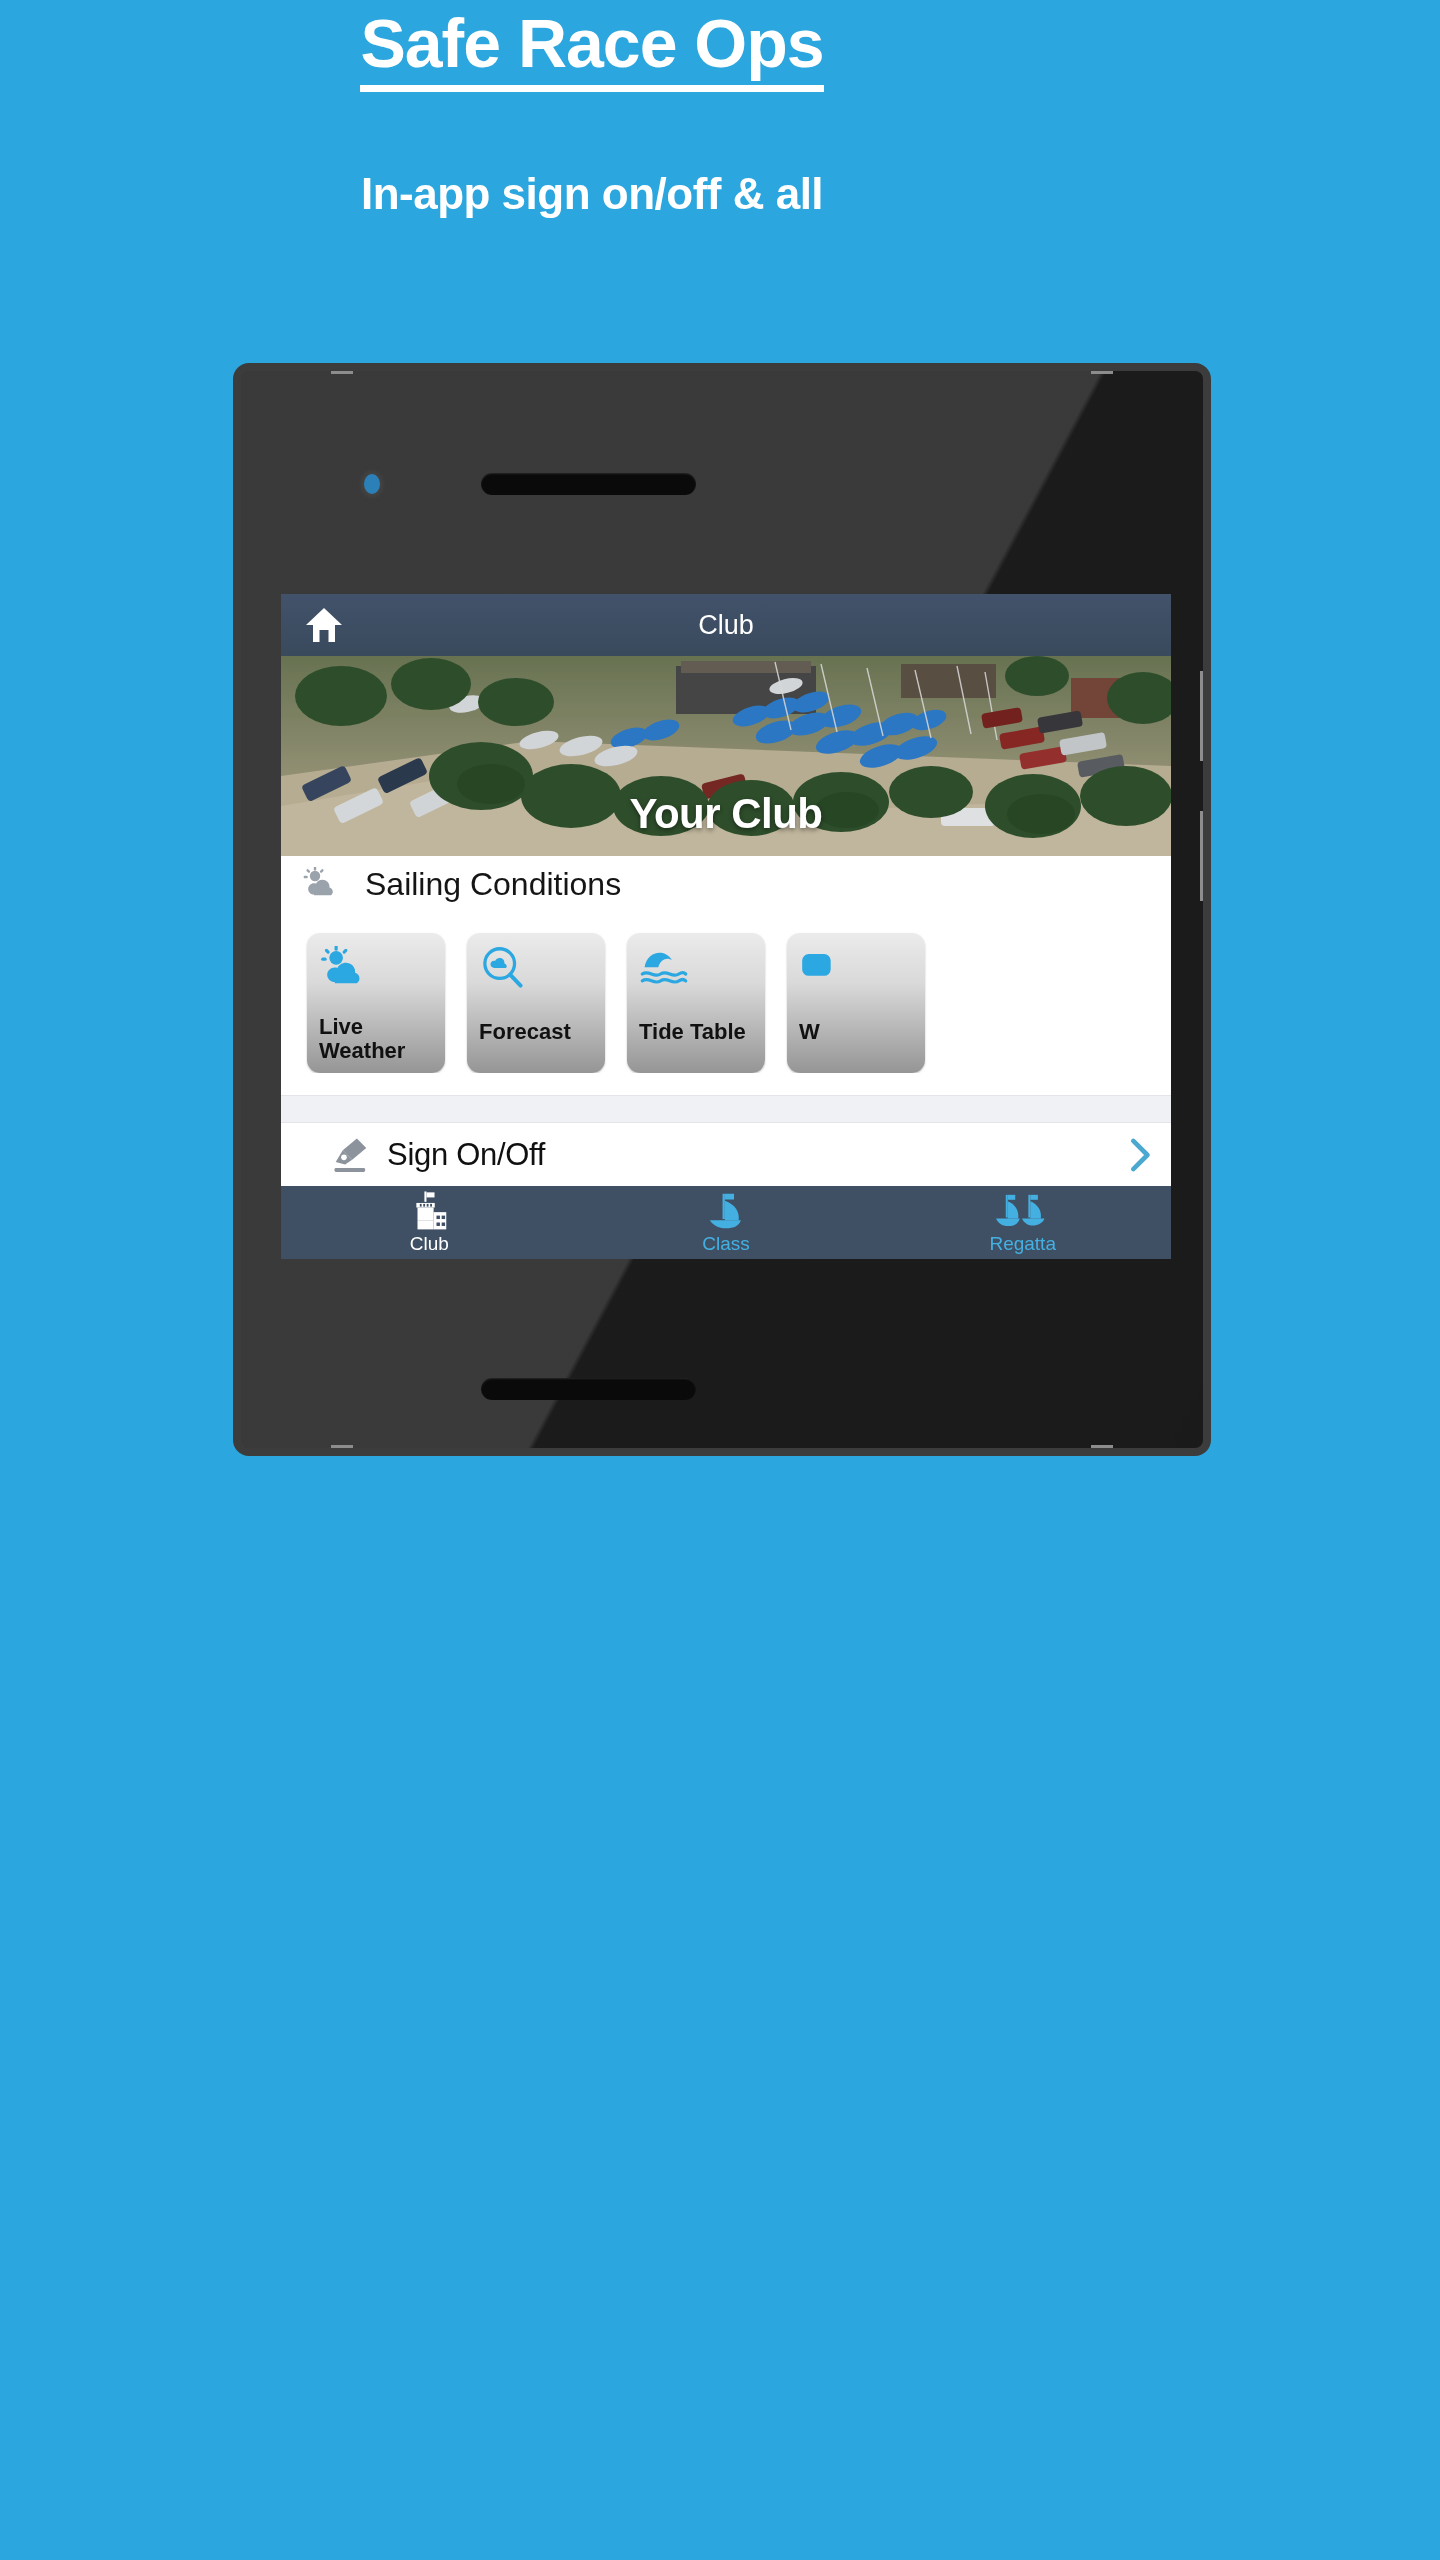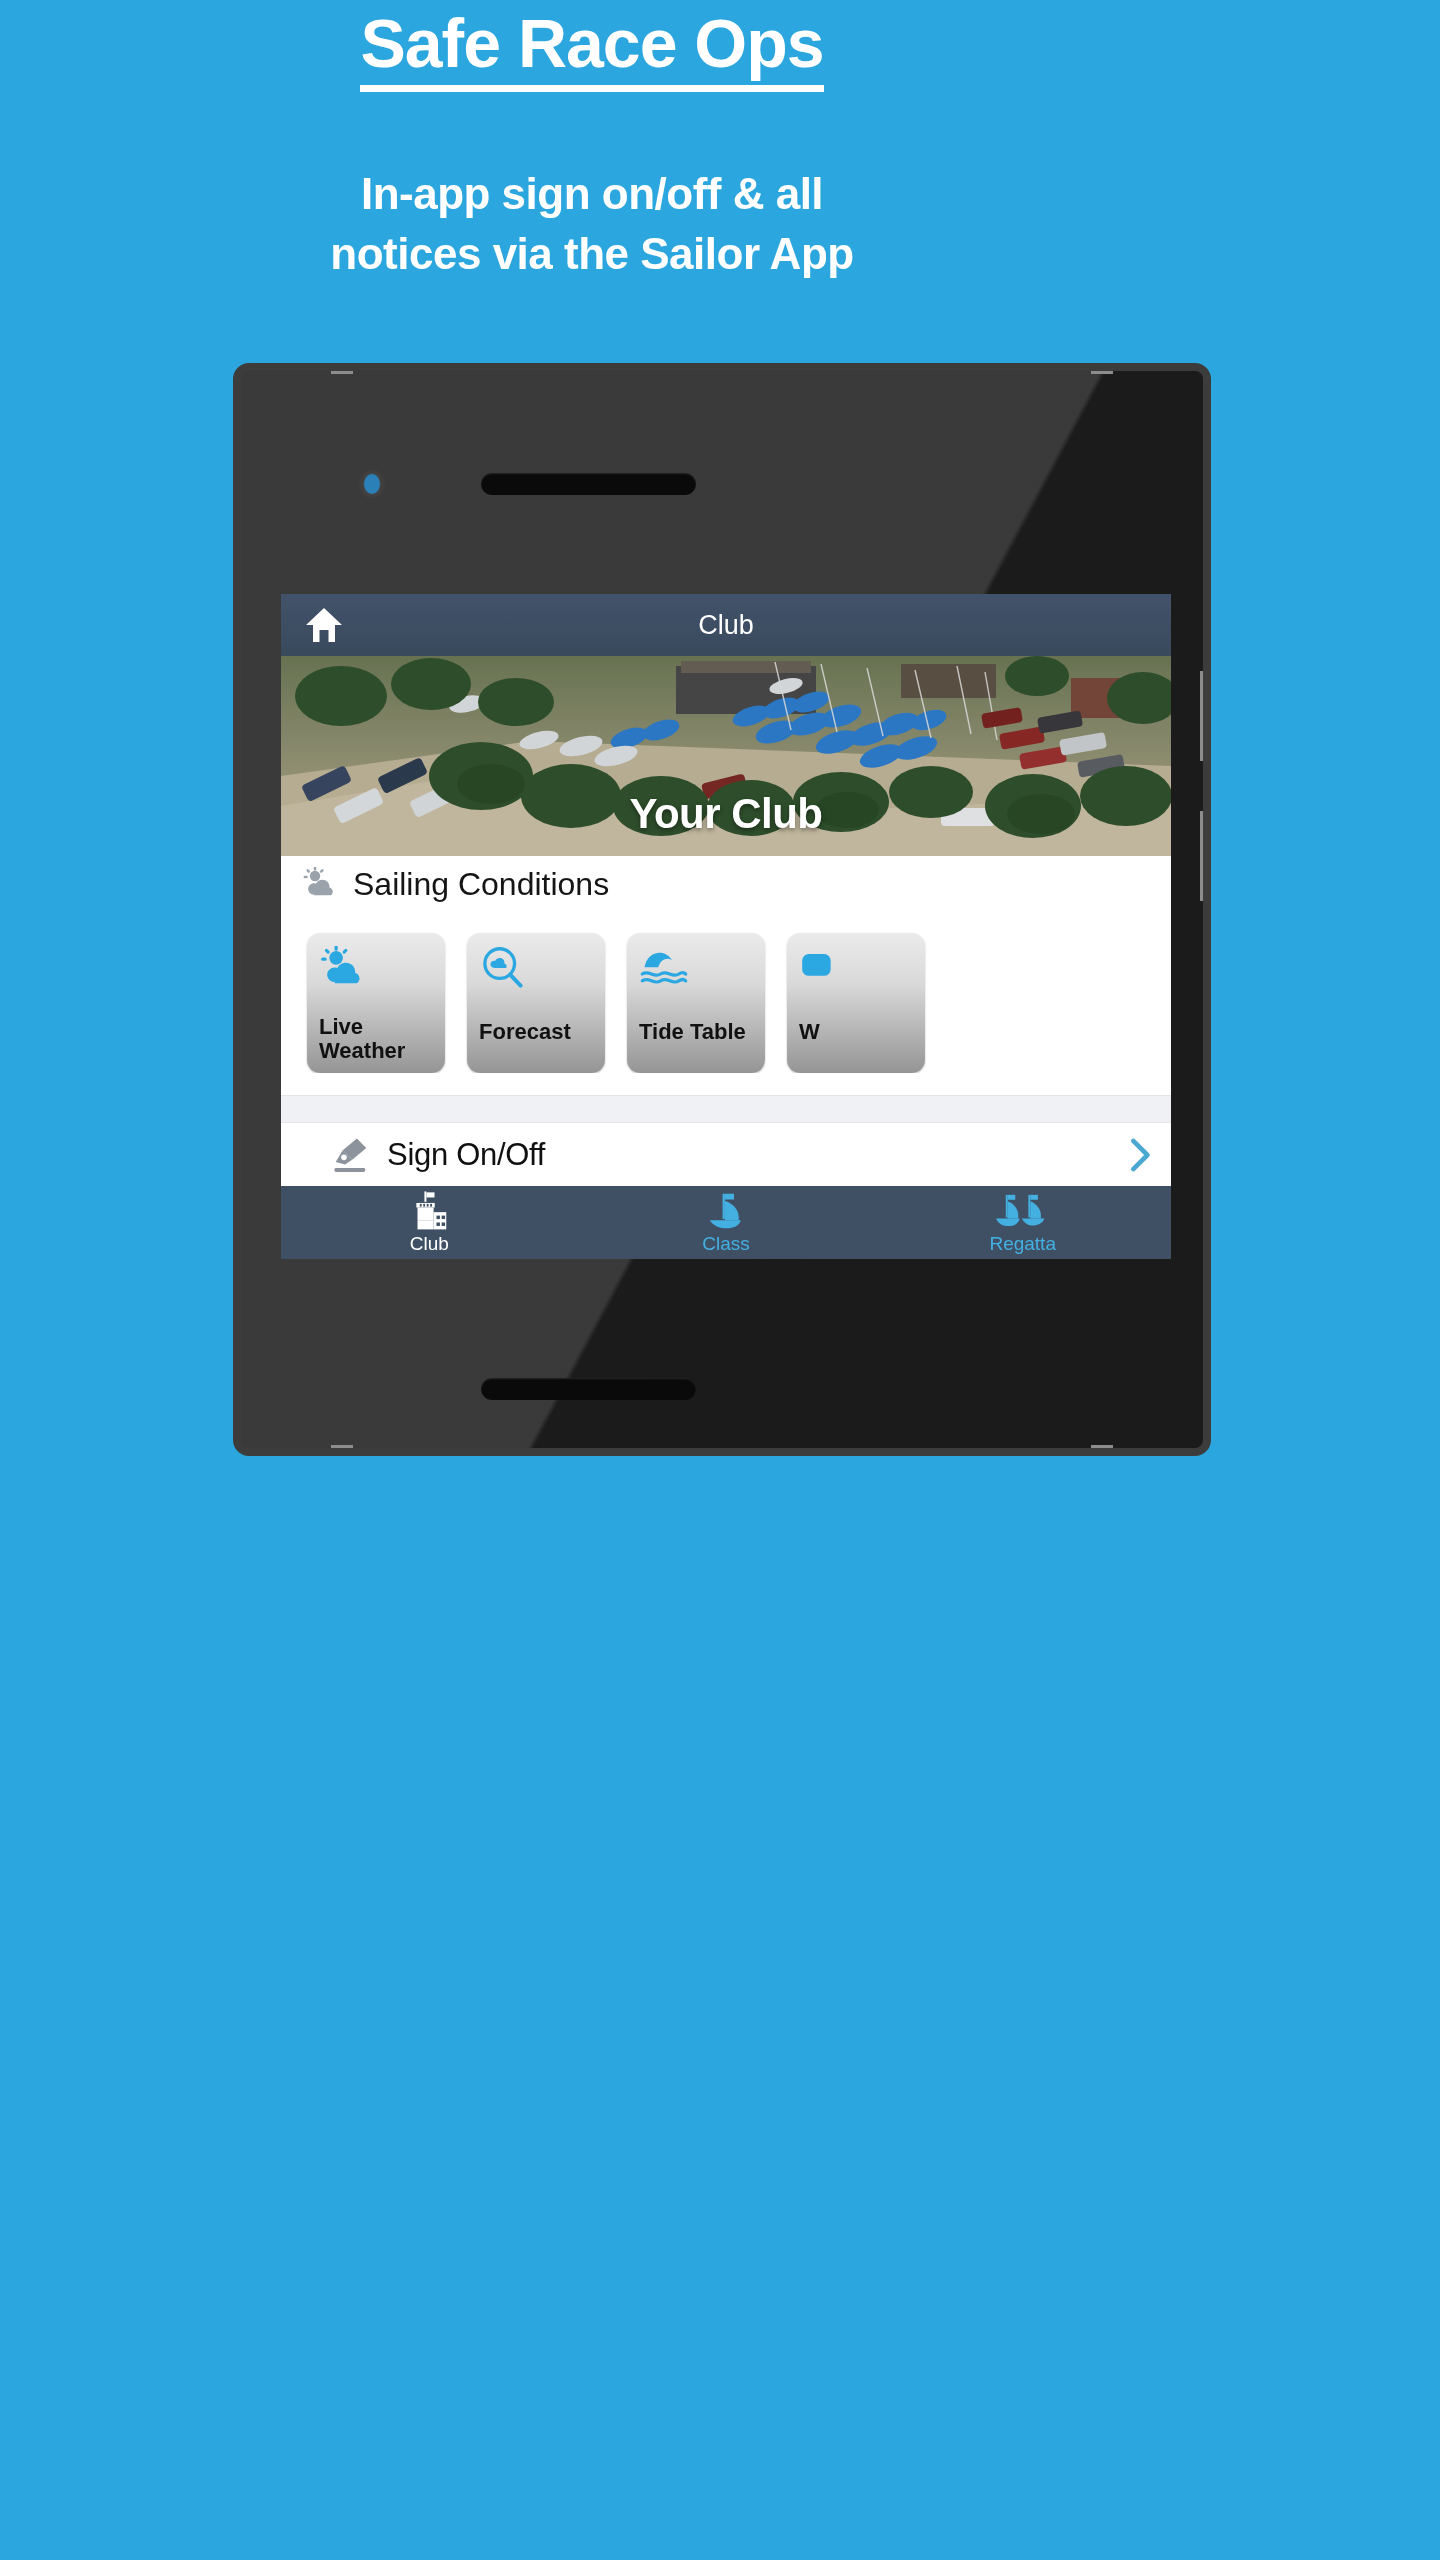--- a/index.html
+++ b/index.html
@@ -98,21 +98,21 @@
   .hero-photo { position: absolute; inset: 0; }
   .hero-title {
     position: absolute; left: 0; right: 0; bottom: 18px;
     text-align: center; color: #ffffff;
     font-size: 42px; font-weight: 700; letter-spacing: -0.5px;
     text-shadow: 0 2px 5px rgba(0,0,0,0.45);
   }
 
   
   .cond-head {
-    display: flex; align-items: center; gap: 14px;
+    display: flex; align-items: center; gap: 26px;
     padding: 10px 0 8px 22px;
   }
   .cond-head .label { font-size: 32px; color: #151515; }
 
   .tilerow {
     display: flex; gap: 22px; padding: 6px 0 0 26px;
     overflow: hidden;
   }
   .tile {
     flex: 0 0 auto; width: 138px; height: 140px;
@@ -158,21 +158,20 @@
 </style>
 </head>
 <body>
 
 <div class="promo">
   <div>
     <div class="promo-title">Safe Race Ops</div>
   </div>
   <div class="promo-sub">
     <div>In-app sign on/off &amp; all</div>
-    <div>notices via the Sailor App</div>
   </div>
 </div>
 
 <div class="phone">
   <div class="phone-gloss"></div>
   <div class="nub tl"></div>
   <div class="nub tr"></div>
   <div class="nub bl"></div>
   <div class="nub br"></div>
   <div class="nub rt"></div>

